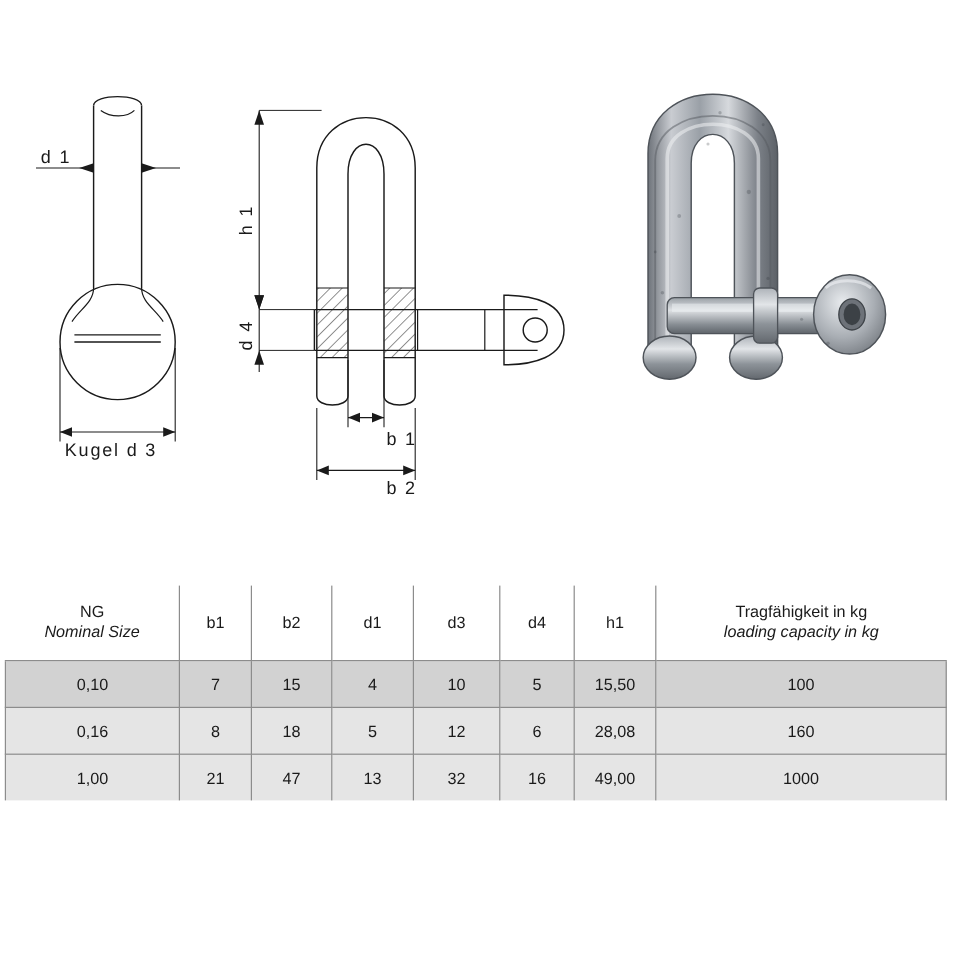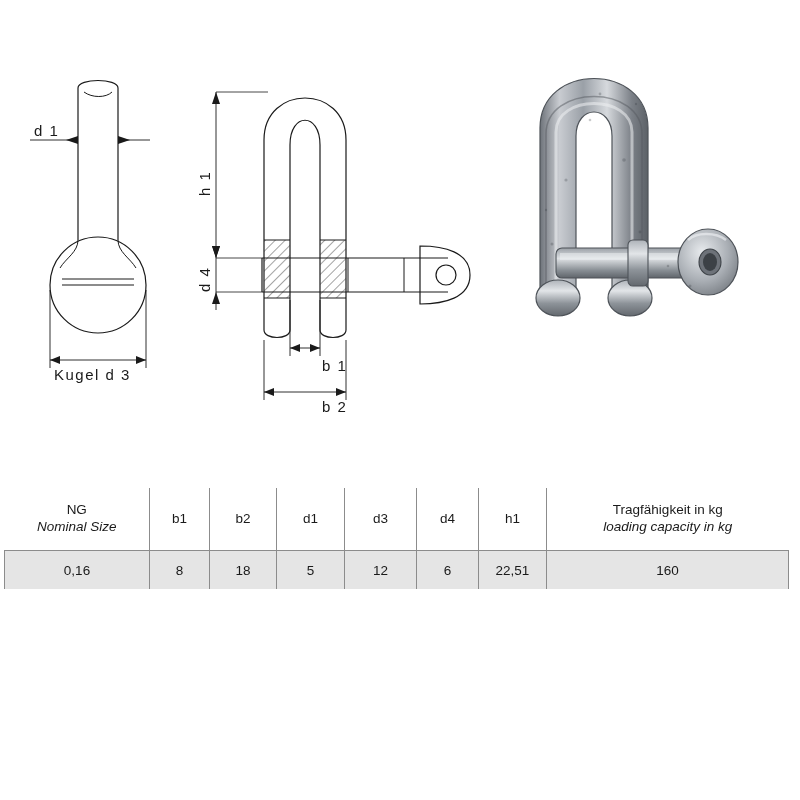--- a/index.html
+++ b/index.html
@@ -281,27 +281,47 @@
           <th>
             <span class="hdr-line1">h1</span>
           </th>
           <th class="no-right">
             <span class="hdr-line1">Tragfähigkeit in kg</span>
             <span class="hdr-line2">loading capacity in kg</span>
           </th>
         </tr>
       </thead>
       <tbody>
+        <tr class="shaded">
+          <td class="no-left">0,10</td>
+          <td>7</td>
+          <td>15</td>
+          <td>4</td>
+          <td>10</td>
+          <td>5</td>
+          <td>15,50</td>
+          <td class="no-right">100</td>
+        </tr>
         <tr class="plain">
           <td class="no-left">0,16</td>
           <td>8</td>
           <td>18</td>
           <td>5</td>
           <td>12</td>
           <td>6</td>
-          <td>22,51</td>
+          <td>28,08</td>
           <td class="no-right">160</td>
+        </tr>
+        <tr class="plain">
+          <td class="no-left">1,00</td>
+          <td>21</td>
+          <td>47</td>
+          <td>13</td>
+          <td>32</td>
+          <td>16</td>
+          <td>49,00</td>
+          <td class="no-right">1000</td>
         </tr>
       </tbody>
     </table>
   </div>
 
 </div>
 
 </body></html>

